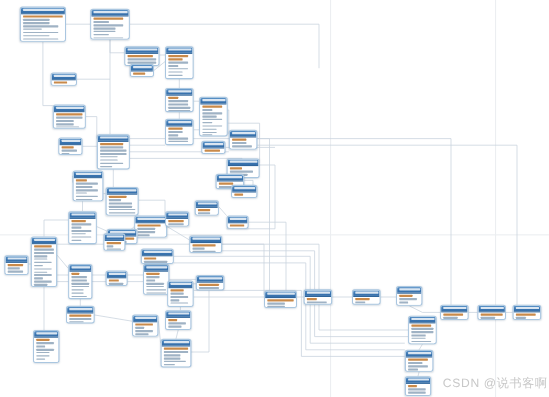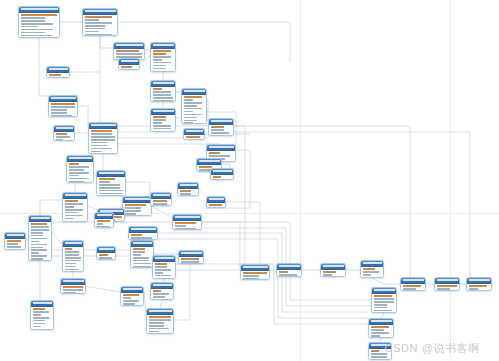--- a/index.html
+++ b/index.html
@@ -65,21 +65,21 @@
   .tbl .row.key{background:#c98a4a;}
   .tbl .row.short{width:46%;}
   .tbl .row.mid{width:66%;}
   .tbl .row.long{width:88%;}
   .tbl .row.full{width:100%;}
   .tbl .row:last-child{margin-bottom:0;}
 
   
   #watermark{
     position:absolute;
-    right:19px;bottom:5px;
+    right:1px;bottom:5px;
     color:#c8c8c8;
     font-size:11px;
     letter-spacing:0.6px;
     white-space:nowrap;
     user-select:none;
   }
 </style>
 </head>
 <body>
 

